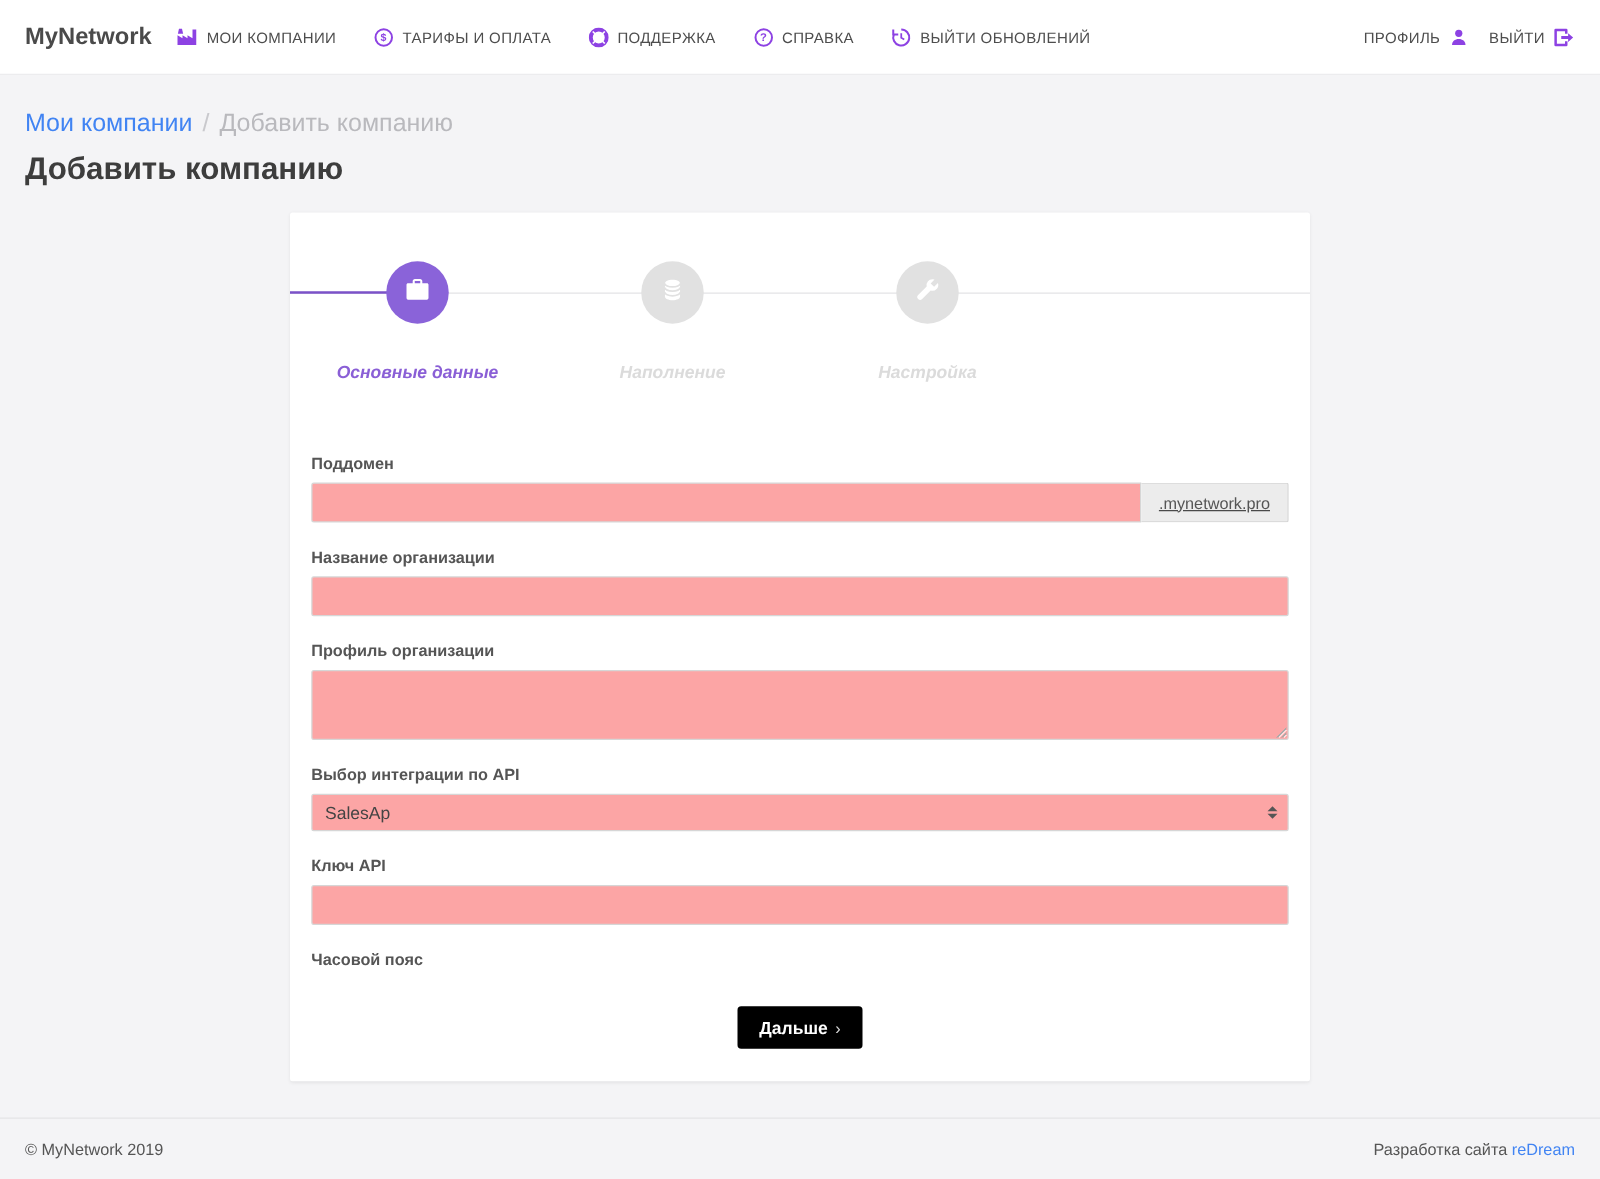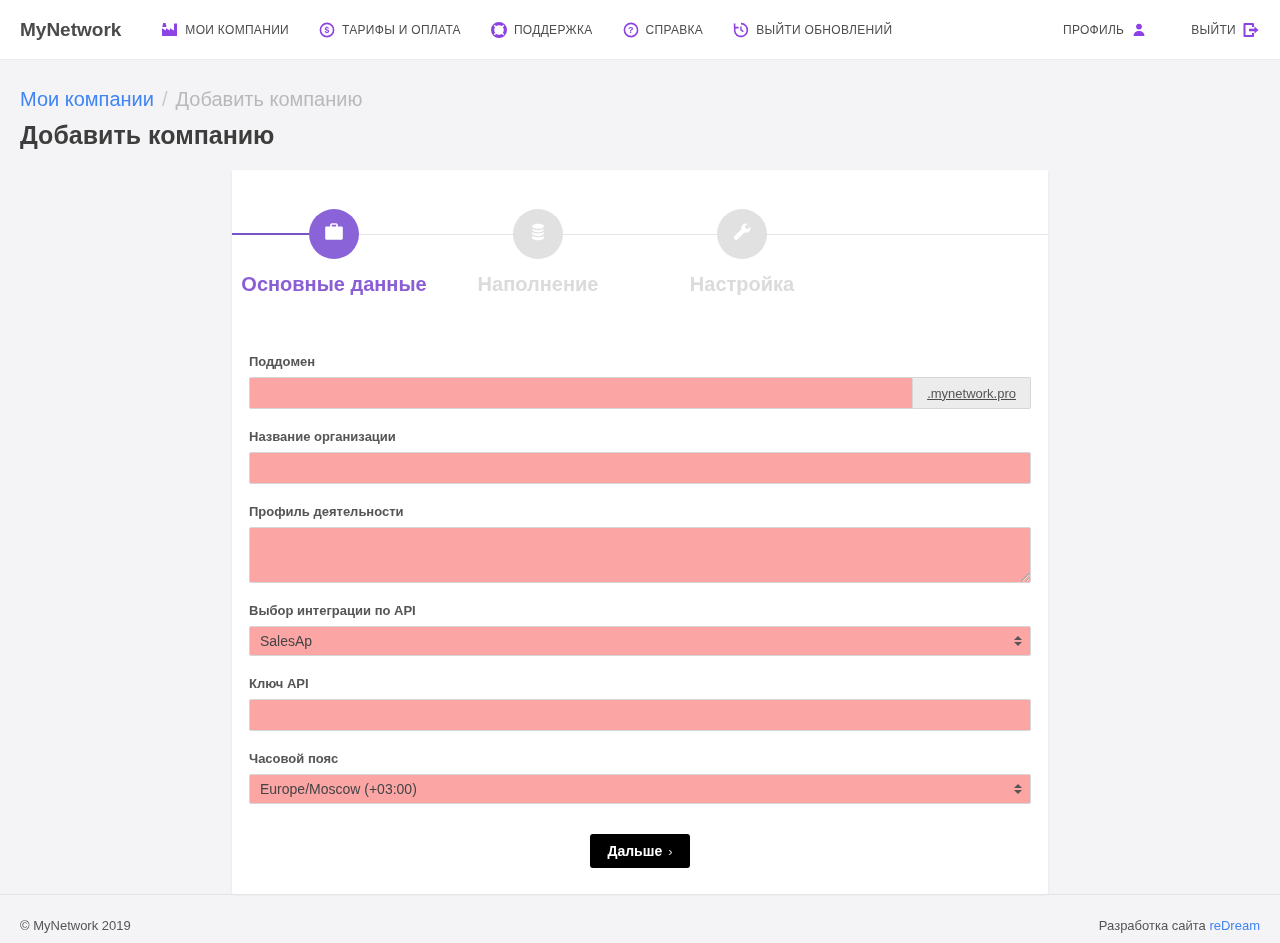--- a/index.html
+++ b/index.html
@@ -9,29 +9,29 @@
     background: #f4f4f6;
     color: #4a4a4a;
   }
   .page { width:1280px; height:943px; display:flex; flex-direction:column; }
 
   
   .navbar {
     height:60px; background:#fff; border-bottom:1px solid #ececee;
     display:flex; align-items:center; padding:0 20px; flex-shrink:0;
   }
-  .brand { font-size:19px; font-weight:bold; color:#4a4a4a; margin-right:40px; cursor:pointer; }
+  .brand { font-size:19px; font-weight:bold; color:#4a4a4a; margin-right:20px; cursor:pointer; }
   .nav-left { display:flex; align-items:center; gap:30px; }
   .nav-item {
     display:flex; align-items:center; gap:7px; font-size:12px; color:#4d4d4d;
     letter-spacing:.3px; cursor:pointer; text-decoration:none; white-space:nowrap;
   }
   .nav-ic { color:#8d42e3; display:inline-flex; align-items:center; }
   .nav-ic svg { display:block; }
-  .nav-right { margin-left:auto; display:flex; align-items:flex-end; gap:44px; }
+  .nav-right { margin-left:auto; display:flex; align-items:flex-end; gap:16px; }
 
   
   .content { flex:1; }
   .breadcrumb { padding:28px 20px 0; font-size:20px; color:#b9b9bd; }
   .breadcrumb a { color:#4184f3; text-decoration:none; cursor:pointer; }
   .breadcrumb .sep { margin:0 8px; color:#c9c9cd; }
   .page-title { padding:10px 20px 0; font-size:25px; font-weight:bold; color:#3d3d3d; }
 
   
   .card {
@@ -48,21 +48,21 @@
   .stepper .track-active {
     position:absolute; top:64px; left:0; width:102px; height:2px; margin-top:-1px; background:#7b52c8;
   }
   .steps { display:flex; position:relative; }
   .step { width:25%; display:flex; flex-direction:column; align-items:center; cursor:pointer; }
   .step-circle {
     width:50px; height:50px; border-radius:50%; background:#e1e1e1;
     display:flex; align-items:center; justify-content:center; color:#fff;
   }
   .step.active .step-circle { background:#8a63d9; }
-  .step-label { margin-top:14px; font-size:20px; font-weight:bold; color:#dbdbdb; }
+  .step-label { margin-top:30px; font-size:14px; font-weight:bold; color:#dbdbdb;font-style:italic; }
   .step.active .step-label { color:#8a5fd6; }
 
   
   .form { padding:42px 17px 0; }
   .fgroup { margin-bottom:20px; }
   .flabel { display:block; font-size:13px; font-weight:bold; color:#555; margin-bottom:8px;margin-top:16px; }
   .tinput, .ttextarea, .tselect {
     width:100%; border:1px solid #d6d6d6; border-radius:2px; background:#fca5a5;
     font-family:"Liberation Sans", sans-serif; font-size:14px; color:#444;
     outline:none;
@@ -99,21 +99,21 @@
   .btn-row { text-align:center; padding:10px 0 8px; }
   .btn-next {
     background:#000000; color:#fff; border:none; border-radius:3px;
     font-family:"Liberation Sans", sans-serif; font-size:14px; font-weight:bold;
     padding:9px 17px; cursor:pointer; display:inline-flex; align-items:center; gap:6px;
   }
   .btn-next .chev { font-size:13px; font-weight:normal; opacity:.85; }
 
   
   .footer {
-    height:61px; border-top:1px solid #e4e4e6; flex-shrink:0;
+    height:49px; border-top:1px solid #e4e4e6; flex-shrink:0;
     display:flex; align-items:center; justify-content:space-between;
     padding:0 20px; font-size:13px; color:#555;
   }
   .footer a { color:#4184f3; text-decoration:none; cursor:pointer; }
 </style>
 </head>
 <body>
 
 <div class="page">
 
@@ -268,21 +268,21 @@
             <span class="input-addon">.mynetwork.pro</span>
           </div>
         </div>
 
         <div class="fgroup">
           <label class="flabel">Название организации</label>
           <input class="tinput" type="text" value="" style="">
         </div>
 
         <div class="fgroup">
-          <label class="flabel">Профиль деятельности</label>
+          <label class="flabel">Профиль организации</label>
           <div class="ta-wrap">
             <textarea class="ttextarea" style=""></textarea>
             <span class="grip"></span>
           </div>
         </div>
 
         <div class="fgroup">
           <label class="flabel">Выбор интеграции по API</label>
           <div class="select-wrap">
             <select class="tselect">
@@ -295,29 +295,20 @@
           </div>
         </div>
 
         <div class="fgroup">
           <label class="flabel">Ключ API</label>
           <input class="tinput" type="text" value="" style="">
         </div>
 
         <div class="fgroup">
           <label class="flabel">Часовой пояс</label>
-          <div class="select-wrap">
-            <select class="tselect">
-              <option>Europe/Moscow (+03:00)</option>
-            </select>
-            <span class="select-arrows">
-                <i class="up"></i>
-                <i class="dn"></i>
-              </span>
-          </div>
         </div>
 
         <div class="btn-row">
           <button class="btn-next">
             <span>Дальше</span>
             <span class="chev">›</span>
           </button>
         </div>
 
       </div>

